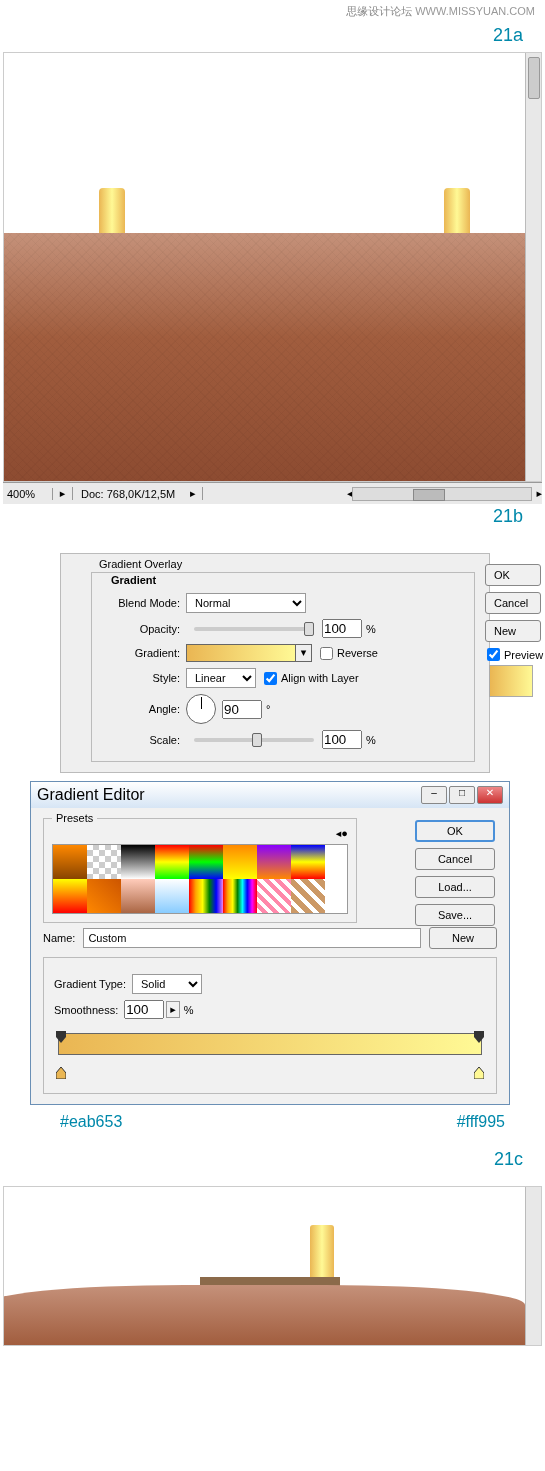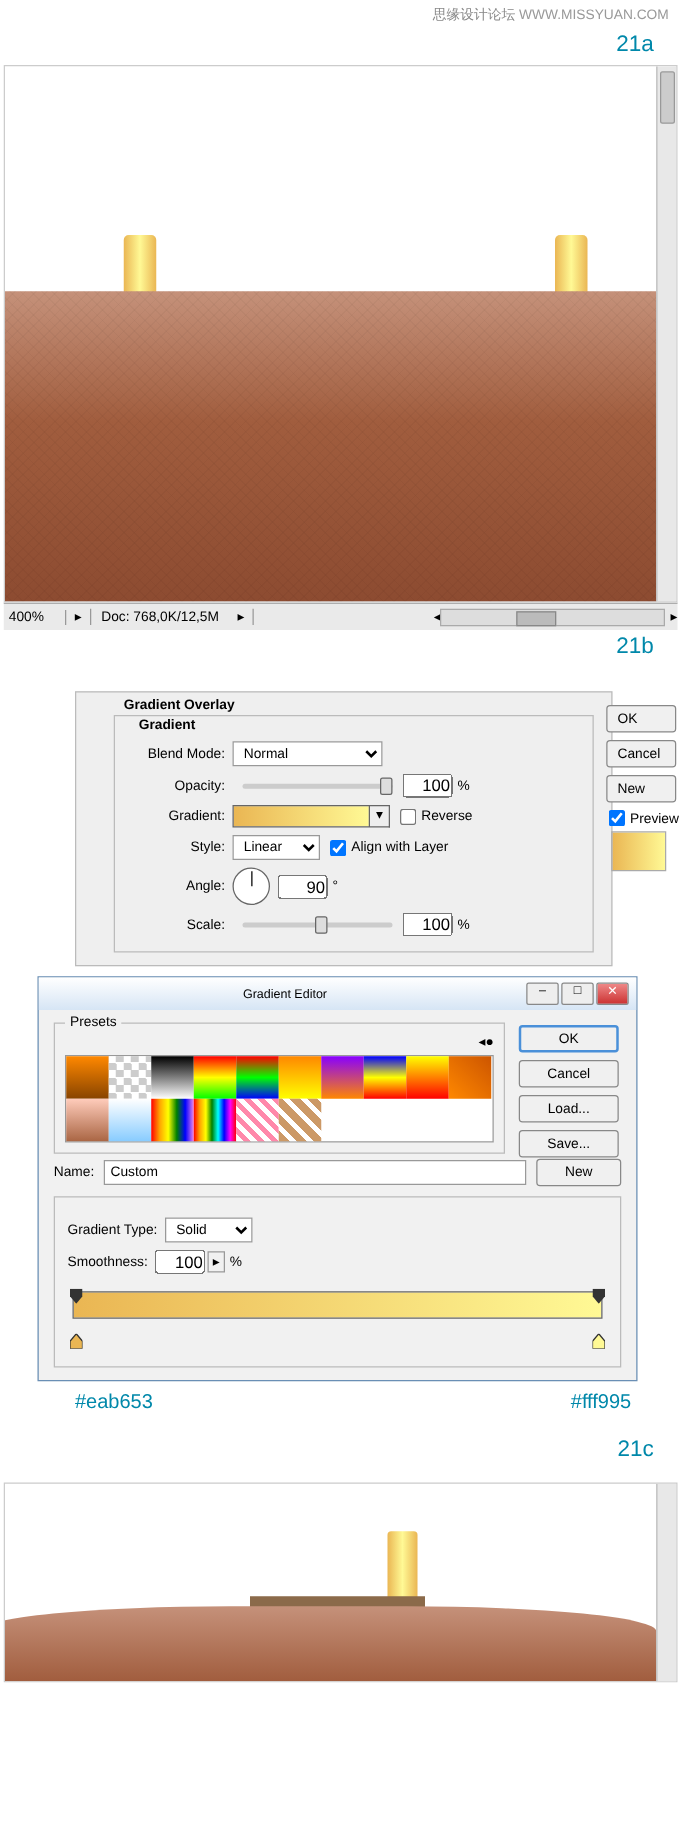--- a/index.html
+++ b/index.html
@@ -17,47 +17,47 @@
 .tab2 { left: 440px; }
 .statusbar { height: 22px; background: #eaeaea; border-top: 1px solid #999; display: flex; align-items: center; font-size: 11px; margin: 0 3px; }
 .statusbar .zoom { width: 50px; padding: 0 4px; border-right: 1px solid #999; }
 .statusbar .arrow { width: 20px; text-align: center; border-right: 1px solid #999; }
 .statusbar .doc { padding: 0 8px; flex: 0 0 auto; }
 .statusbar .spacer { flex: 1; }
 .statusbar .hscroll { width: 180px; height: 14px; background: #ddd; border: 1px solid #aaa; margin-right: 4px; position: relative; }
 .statusbar .hscroll::before { content: ''; position: absolute; left: 60px; width: 30px; height: 10px; top: 1px; background: #bbb; border: 1px solid #888; }
 .dialog-wrap { margin: 20px 0 0 60px; width: 430px; background: #efefef; border: 1px solid #bbb; position: relative; }
 .go-panel { padding: 10px 14px 10px 30px; position: relative; }
-.go-title { position: absolute; top: 4px; left: 34px; font-weight: bold; font-size: 11px; background: #efefef; padding: 0 4px; }
+.go-title { position: absolute; top: 4px; left: 34px; font-weight: normal; font-size: 11px; background: #efefef; padding: 0 4px; }
 .go-box { border: 1px solid #bbb; padding: 14px 10px 6px 12px; margin-top: 8px; }
 .go-sub { position: absolute; top: 20px; left: 46px; font-weight: bold; background: #efefef; padding: 0 4px; font-size: 11px; }
 .row { display: flex; align-items: center; margin: 6px 0; }
 .row .lbl { width: 82px; text-align: right; padding-right: 6px; font-size: 11px; }
 .row select, .row input[type=text] { font-size: 11px; height: 20px; border: 1px solid #999; background: #fff; padding: 0 4px; }
 .row select { width: 120px; }
-.row input.num { width: 40px; text-align: right; }
+.row input.num { width: 40px; text-align: left; }
 .slider { width: 120px; height: 4px; background: #ccc; position: relative; margin: 0 8px; border-radius: 2px; }
 .slider .thumb { width: 10px; height: 14px; background: #ddd; border: 1px solid #666; position: absolute; top: -5px; border-radius: 2px; }
 .grad-swatch { width: 110px; height: 18px; border: 1px solid #666; background: linear-gradient(to right, #eab653, #fff995); }
 .dropdown-arrow { display: inline-block; width: 16px; height: 18px; border: 1px solid #666; border-left: none; background: #eee; text-align: center; line-height: 14px; }
 .checkbox { display: flex; align-items: center; gap: 4px; }
 .checkbox input { width: 13px; height: 13px; }
 .angle-dial { width: 30px; height: 30px; border: 1px solid #666; border-radius: 50%; background: #fff; position: relative; margin-right: 6px; }
 .angle-dial::after { content: ''; position: absolute; width: 1px; height: 12px; background: #000; left: 14px; top: 2px; }
 .right-buttons { position: absolute; right: -52px; top: 10px; width: 56px; }
 .right-buttons .btn { display: block; width: 56px; height: 22px; margin-bottom: 6px; background: #f0f0f0; border: 1px solid #888; border-radius: 3px; font-size: 11px; text-align: left; padding-left: 8px; line-height: 20px; overflow: hidden; }
 .right-buttons .chk { font-size: 11px; margin: 4px 0 4px 2px; }
 .right-buttons .preview-sw { width: 44px; height: 32px; background: linear-gradient(to right, #eab653, #fff995); border: 1px solid #aaa; margin-left: 4px; }
 .ge-window { margin: 8px 0 0 30px; width: 480px; border: 1px solid #6a8fb5; background: #f1f1f1; }
 .ge-titlebar { height: 26px; background: linear-gradient(to bottom, #fff, #d6e5f5); display: flex; align-items: center; padding: 0 6px; }
-.ge-titlebar .ttl { flex: 1; font-size: 10px; text-align: center; }
+.ge-titlebar .ttl { flex: 1; font-size: 16px; }
 .ge-titlebar .winbtn { width: 26px; height: 18px; margin-left: 2px; border: 1px solid #888; border-radius: 2px; background: #eee; text-align: center; font-size: 10px; }
 .ge-titlebar .close { background: linear-gradient(#e88, #c33); color: #fff; }
 .ge-body { padding: 10px 12px; position: relative; }
-.presets-box { border: 1px solid #bbb; padding: 8px; width: 361px; position: relative; }
+.presets-box { border: 1px solid #bbb; padding: 8px; width: 314px; position: relative; }
 .presets-lbl { position: absolute; top: -7px; left: 8px; background: #f1f1f1; padding: 0 4px; font-size: 11px; }
 .presets-grid { display: flex; flex-wrap: wrap; gap: 0; border: 1px solid #999; padding: 0; background: #fff; }
 .preset { width: 34px; height: 34px; }
 .ge-buttons { position: absolute; right: 14px; top: 12px; width: 80px; }
 .ge-buttons button { display: block; width: 80px; height: 22px; margin-bottom: 6px; border: 1px solid #888; border-radius: 3px; background: #f0f0f0; font-size: 11px; }
 .ge-buttons button.primary { border: 2px solid #4a90d9; }
 .name-row { display: flex; align-items: center; margin: 4px 0 8px 0; gap: 8px; }
 .name-row input { flex: 1; height: 20px; border: 1px solid #999; padding: 0 4px; font-size: 11px; }
 .name-row button { width: 68px; height: 22px; border: 1px solid #888; border-radius: 3px; background: #f0f0f0; font-size: 11px; }
 .gt-box { border: 1px solid #bbb; padding: 10px; margin-top: 6px; }

